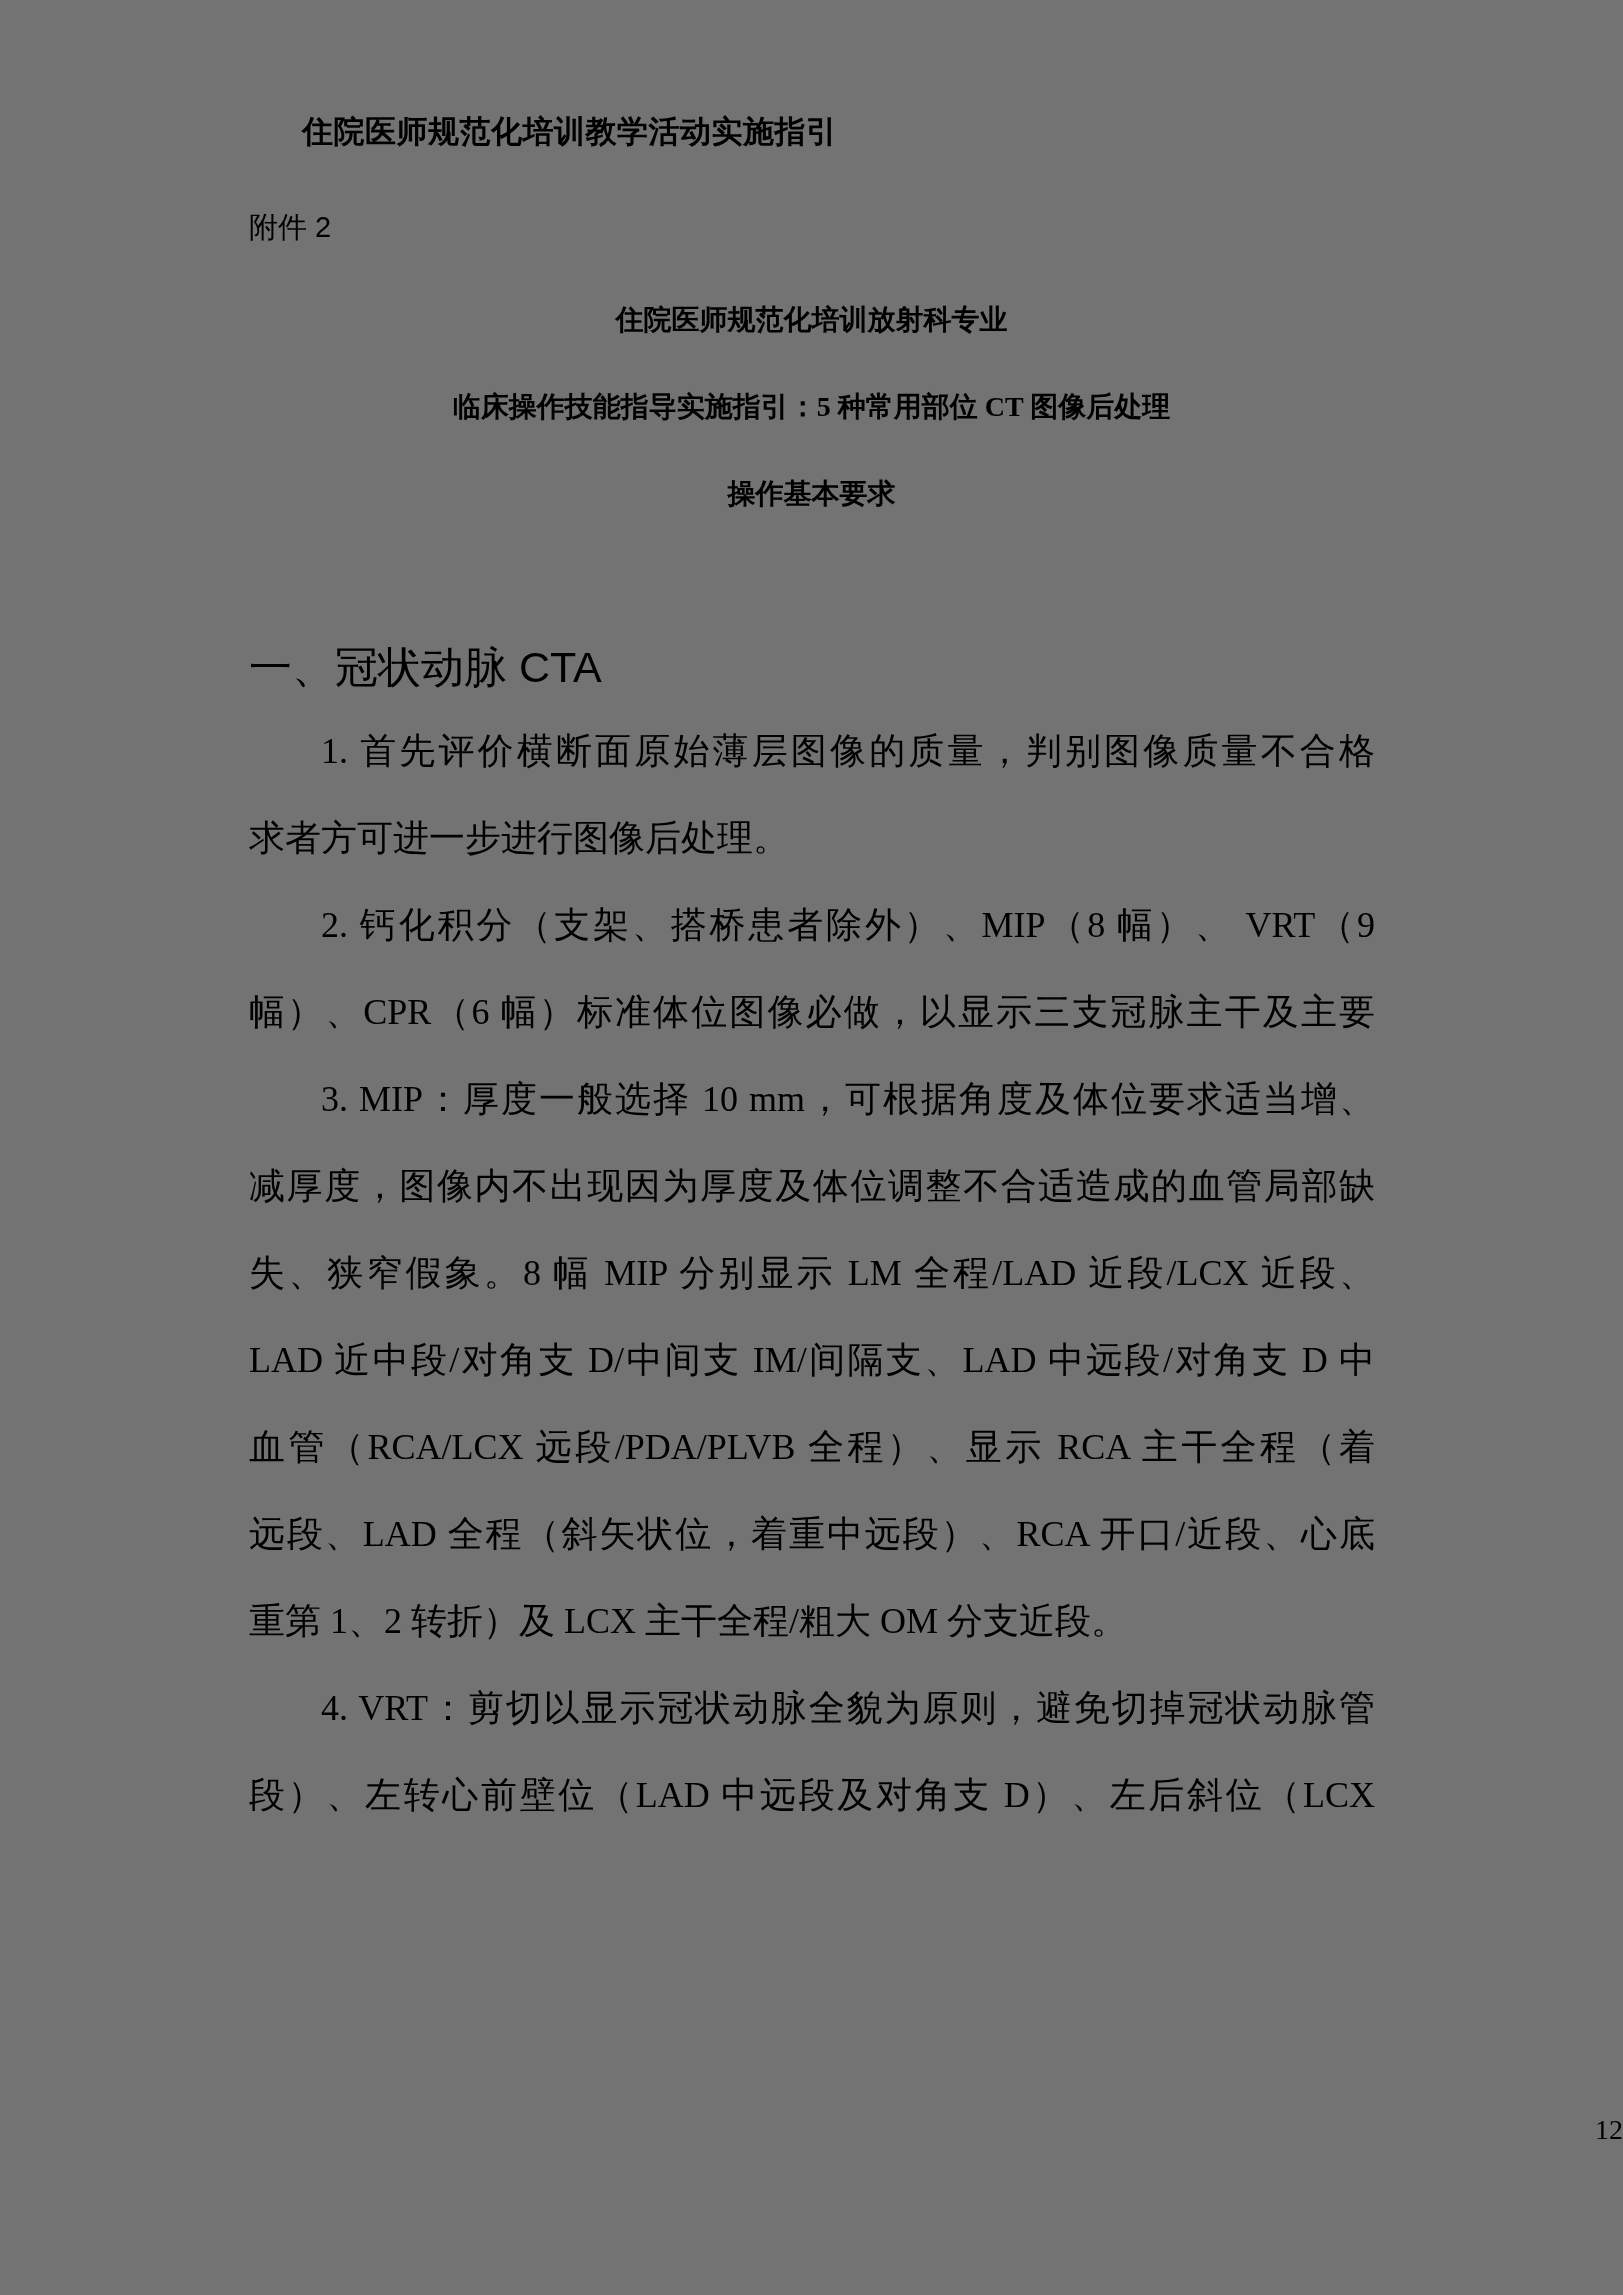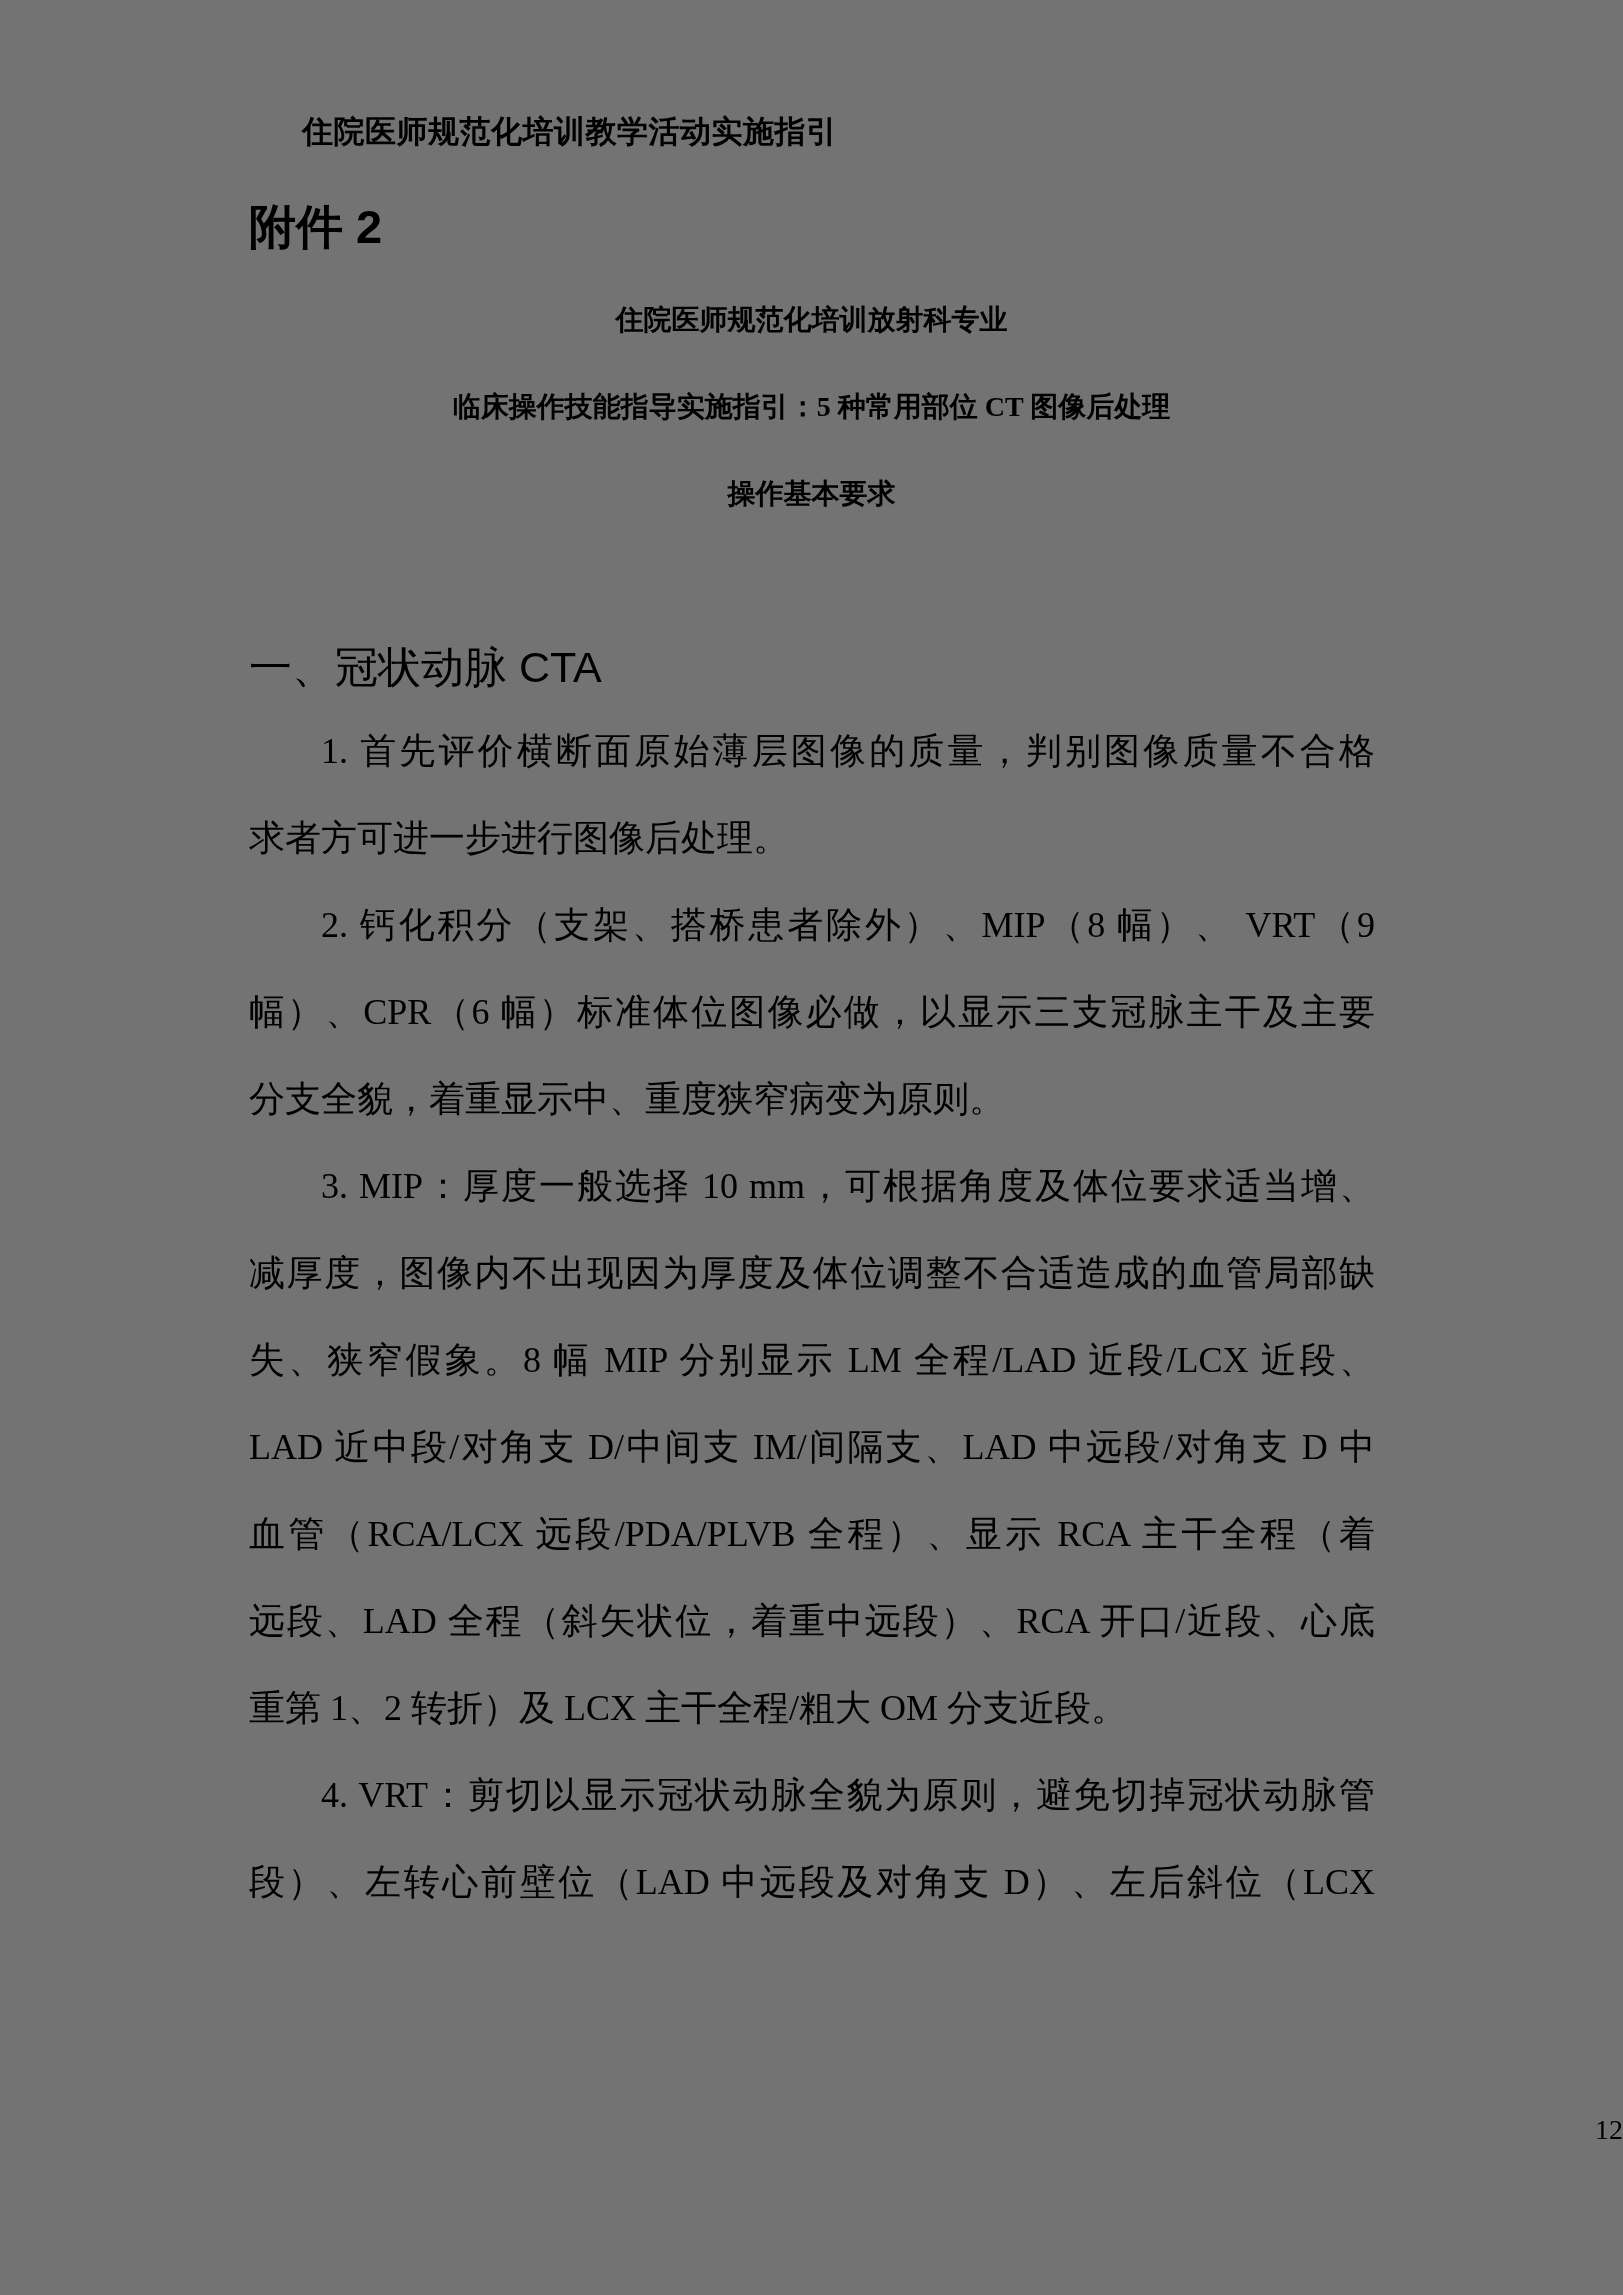--- a/index.html
+++ b/index.html
@@ -23,23 +23,23 @@
     font-size: 31px;
     line-height: 38px;
     font-weight: 700;
     letter-spacing: 0.5px;
     white-space: nowrap;
   }
   .attachment-label {
     position: absolute;
     left: 249px;
     top: 202px;
-    font-size: 47px;
+    font-size: 29px;
     line-height: 50px;
-    font-weight: 700;
+    font-weight: 400;
     font-family: "Liberation Sans", "DejaVu Sans", sans-serif;
     white-space: nowrap;
   }
   .title-block {
     position: absolute;
     left: 0;
     top: 276px;
     width: 1623px;
     text-align: center;
     font-size: 28px;
@@ -105,21 +105,20 @@
     <div class="title-line">操作基本要求</div>
   </div>
 
   <div class="section-heading">一、冠状动脉 CTA</div>
 
   <div class="body-text">
       <div class="line first full">1. 首先评价横断面原始薄层图像的质量，判别图像质量不合格</div>
       <div class="line">求者方可进一步进行图像后处理。</div>
       <div class="line first full">2. 钙化积分（支架、搭桥患者除外）、MIP（8 幅）、 VRT（9</div>
       <div class="line full">幅）、CPR（6 幅）标准体位图像必做，以显示三支冠脉主干及主要</div>
-      <div class="line">分支全貌，着重显示中、重度狭窄病变为原则。</div>
       <div class="line first full">3. MIP：厚度一般选择 10 mm，可根据角度及体位要求适当增、</div>
       <div class="line full">减厚度，图像内不出现因为厚度及体位调整不合适造成的血管局部缺</div>
       <div class="line full">失、狭窄假象。8 幅 MIP 分别显示 LM 全程/LAD 近段/LCX 近段、</div>
       <div class="line full">LAD 近中段/对角支 D/中间支 IM/间隔支、LAD 中远段/对角支 D 中</div>
       <div class="line full">血管（RCA/LCX 远段/PDA/PLVB 全程）、显示 RCA 主干全程（着</div>
       <div class="line full">远段、LAD 全程（斜矢状位，着重中远段）、RCA 开口/近段、心底</div>
       <div class="line">重第 1、2 转折）及 LCX 主干全程/粗大 OM 分支近段。</div>
       <div class="line first full">4. VRT：剪切以显示冠状动脉全貌为原则，避免切掉冠状动脉管</div>
       <div class="line full">段）、左转心前壁位（LAD 中远段及对角支 D）、左后斜位（LCX</div>
     </div>

